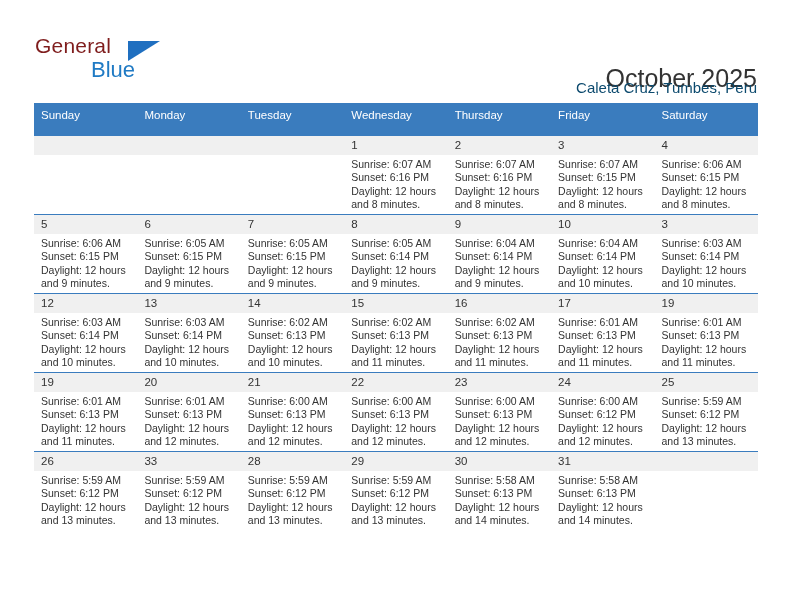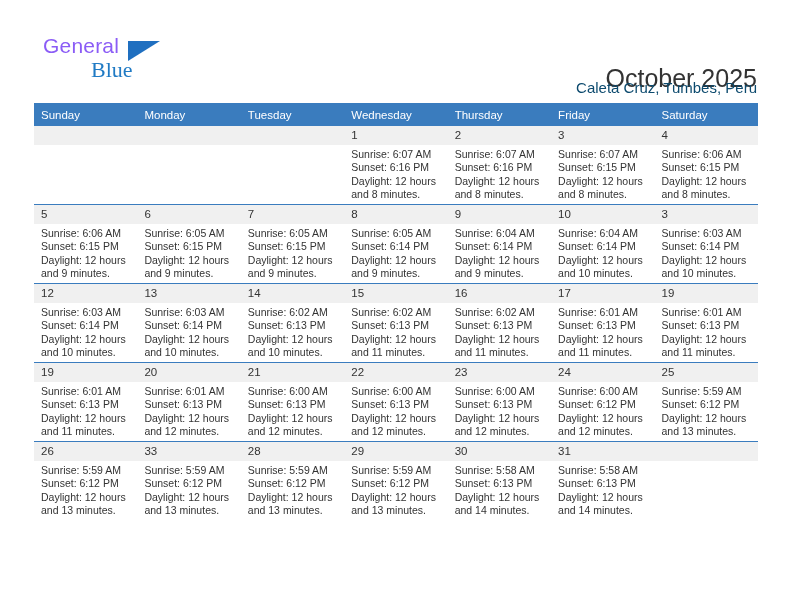--- a/index.html
+++ b/index.html
@@ -34,41 +34,40 @@
     left: 35px;
     top: 34px;
     width: 200px;
     height: 50px;
   }
   .logo-general {
     position: absolute;
     left: 0;
     top: 0;
     font-size: 21px;
-    color: #8b5cf6;
+    color: #7f1d1d;
     letter-spacing: 0.2px;
     font-family: "Liberation Sans", sans-serif;
-    margin-left: 8px;
   }
   .logo-triangle {
     position: absolute;
     left: 93px;
     top: 7px;
     width: 0;
     height: 0;
     border-left: 32px solid #1f6fc0;
     border-bottom: 20px solid transparent;
   }
   .logo-blue {
     position: absolute;
     left: 56px;
     top: 23px;
     font-size: 22px;
     color: #1f7ac4;
-    font-family: Liberation Serif, serif;
+    font-family: Liberation Sans, sans-serif;
   }
   .title {
     position: absolute;
     right: 35px;
     top: 36px;
     font-size: 25px;
     color: #333333;
     text-align: right;
     white-space: nowrap;
     margin-top: 28px;
@@ -91,21 +90,21 @@
     width: 724px;
     border-collapse: collapse;
     table-layout: fixed;
   }
   .calendar th {
     background: #3a7cbe;
     color: #ffffff;
     font-size: 11.5px;
     font-weight: normal;
     text-align: left;
-    padding: 5px 0 5px 7px;
+    padding: 5px 0 15px 7px;
     height: 13px;
     border: none;
   }
   .calendar td {
     vertical-align: top;
     padding: 0;
     border: none;
     border-top: 1px solid #3a7cbe;
     height: 78px;
     width: 103.4px;

